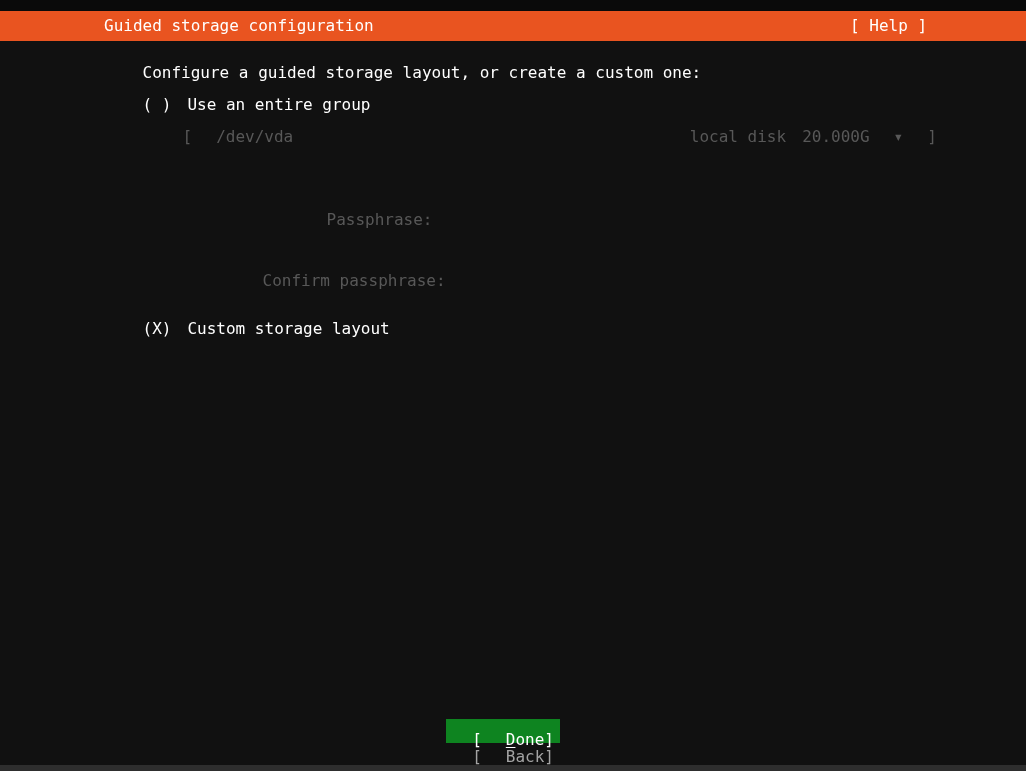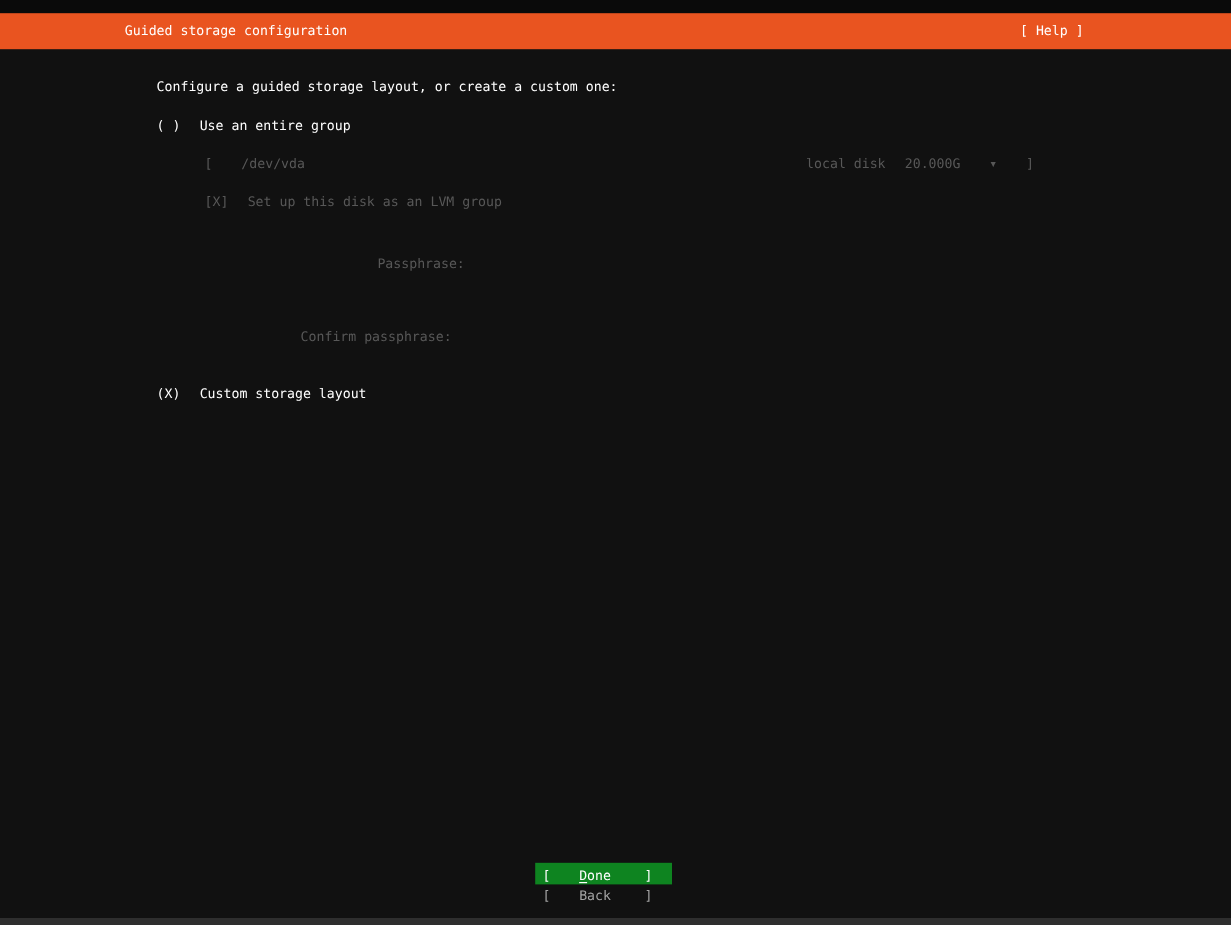--- a/index.html
+++ b/index.html
@@ -2,21 +2,21 @@
 <html><head>
 <meta charset="utf-8">
 <style>
   * { margin: 0; padding: 0; box-sizing: border-box; }
   html, body { width: 1026px; height: 771px; background: #000; overflow: hidden; }
   .screen {
     position: relative;
     width: 1026px; height: 771px;
     background: #111111;
     font-family: "DejaVu Sans Mono", "Liberation Mono", monospace;
-    font-size: 11px;
+    font-size: 16px;
     line-height: 16px;
     color: #ffffff;
   }
   .txt { white-space: pre; }
   .top-strip {
     position: absolute; left: 0; top: 0; width: 1026px; height: 11px;
     background: #0a0a0a;
   }
   .header {
     position: absolute; left: 0; top: 11px; width: 1026px; height: 30px;
@@ -32,22 +32,22 @@
   .r-lvm        { left: 144px; top: 145px; }
   .r-luks       { left: 184px; top: 177px; }
   .r-pass       { left: 288px; top: 196px; }
   .r-confirm    { left: 224px; top: 257px; }
   .r-custom     { left: 104px; top: 305px; }
   .gap2 { margin-left: 16px; }  
   .gap1 { margin-left: 24px; }   
   .disk-right { position: absolute; left: 488px; top: 0; }
   .btn {
     position: absolute; left: 446px; width: 114px;
-    display: flex; justify-content: flex-start;
-    padding: 2px 6px; white-space: pre; cursor: pointer; gap: 28px;
+    display: flex; justify-content: flex-end;
+    padding: 12px 6px; white-space: pre; cursor: pointer;
   }
   .btn-done { top: 719px; height: 18px; line-height: 17px; background: #0e8420; color: #ffffff; }
   .btn-back { top: 737px; height: 16px; line-height: 16px; color: #a3a3a3; }
   .btn-left span { white-space: pre; }
   .hotkey { text-decoration: underline; text-underline-offset: 2px; }
   .bottom-strip {
     position: absolute; left: 0; bottom: 0; width: 1026px; height: 6px;
     background: #2e2e2e;
   }
 </style>
@@ -71,23 +71,20 @@
     <span class="txt">( )</span><span class="txt gap2">Use an entire group</span>
   </div>
 
   <div class="row r-disk dim">
     <span class="txt">[</span><span class="txt gap1">/dev/vda</span>
     <span class="disk-right">
       <span class="txt">local disk</span><span class="txt gap2">20.000G</span><span class="txt gap1">▾</span><span class="txt gap1">]</span>
     </span>
   </div>
 
-  <div class="row r-lvm dim">
-    <span class="txt">[X]</span><span class="txt gap2">Set up this disk as an LVM group</span>
-  </div>
 
 
   <div class="row r-pass dim">
     <span class="txt">Passphrase:</span>
   </div>
 
   <div class="row r-confirm dim">
     <span class="txt">Confirm passphrase:</span>
   </div>
 

